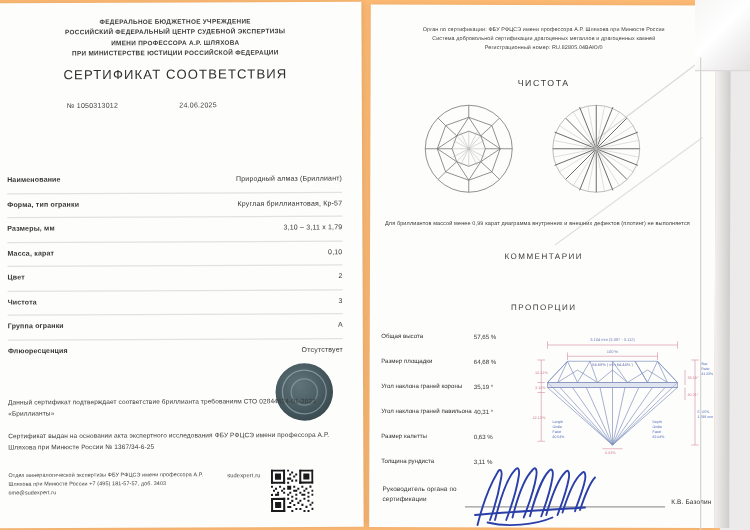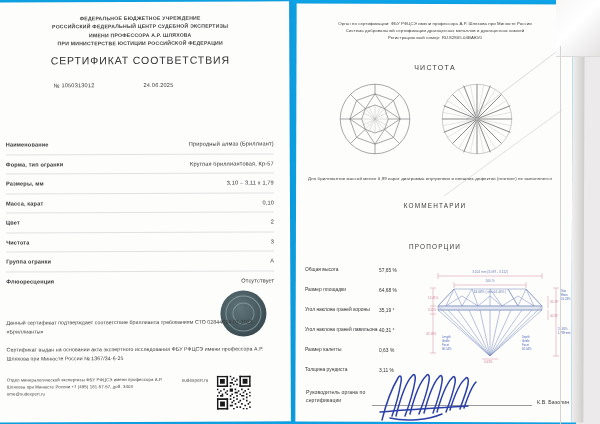--- a/index.html
+++ b/index.html
@@ -2,21 +2,21 @@
 <html><head>
 <meta charset="utf-8">
 <style>
   html,body{margin:0;padding:0;}
   body{
     width:600px;height:424px;overflow:hidden;
     background:#eceaea;
     font-family:"Liberation Sans","DejaVu Sans",sans-serif;
     color:#2b2b2b;
   }
-  .scan{position:relative;width:576px;height:424px;background:#0ea5e9;}
+  .scan{position:relative;width:576px;height:424px;background:#fdba74;}
 
   
   .sheet{position:absolute;background:#fdfdfc;}
   #sheet-left{
     left:-6px;top:2px;width:296px;height:420px;
     box-shadow:2px 0 6px rgba(0,0,0,.10);
     transform:rotate(-0.25deg);
   }
   #sheet-right{
     left:296px;top:4px;width:276px;height:418px;

